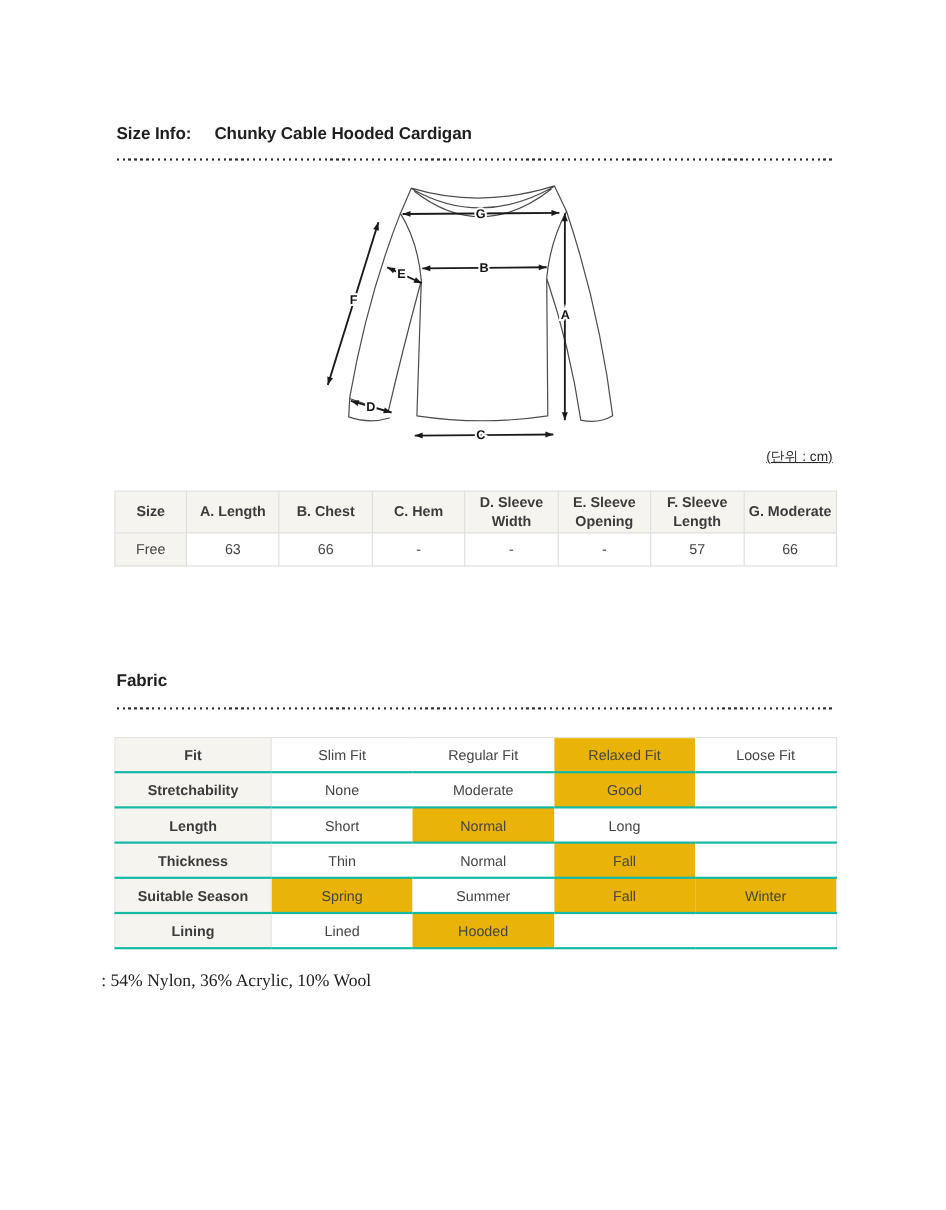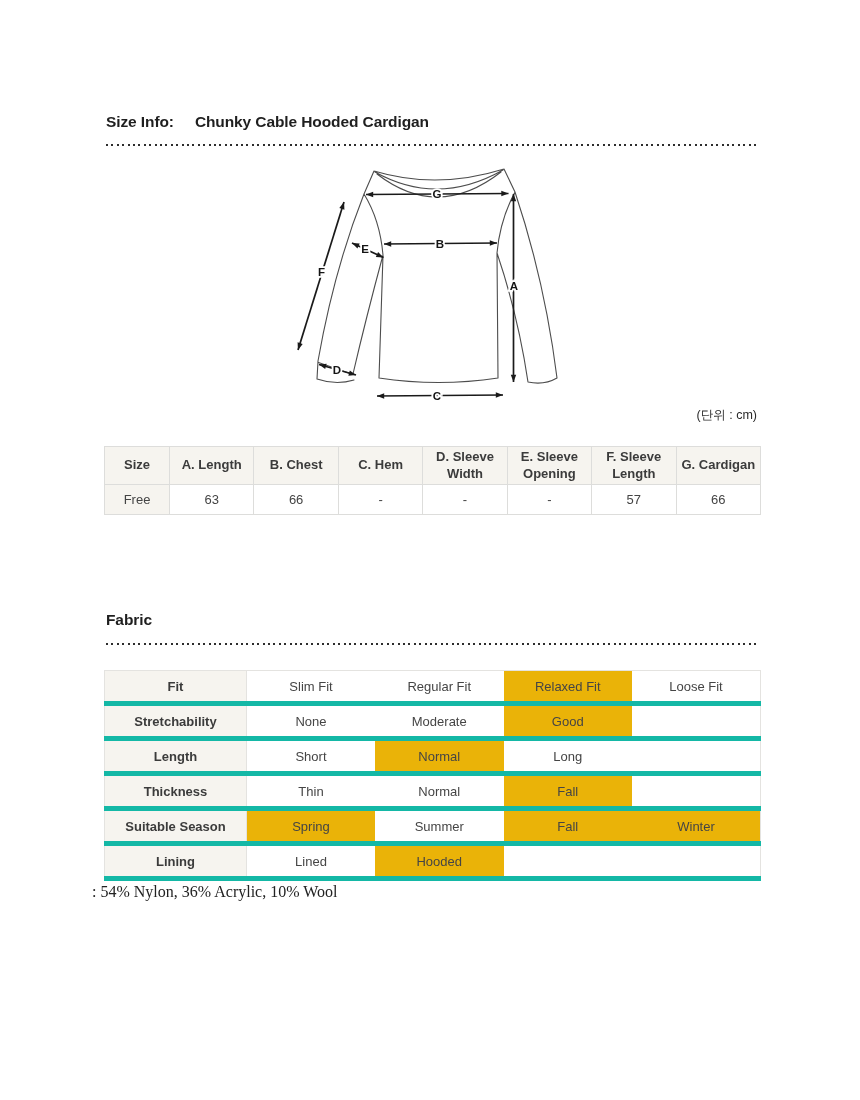--- a/index.html
+++ b/index.html
@@ -5,34 +5,34 @@
   html,body{margin:0;padding:0;background:#ffffff;}
   body{width:860px;height:1100px;position:relative;font-family:"Liberation Sans",sans-serif;color:#3e3e3e;}
   .abs{position:absolute;}
 
   
   .sec-title{font-size:15.5px;font-weight:700;color:#1f1f1f;letter-spacing:-0.1px;}
   .sec-title .product{margin-left:21px;text-align:center;}
   .dotted{height:2px;background-image:repeating-linear-gradient(to right,#2d2d2d 0 2px,transparent 2px 5.4px);}
 
   
-  .unit-note{font-size:12.5px;color:#2a2a2a;}
+  .unit-note{font-size:12.5px;color:#2a2a2a;text-decoration:underline;}
 
   
   table{border-collapse:collapse;table-layout:fixed;}
   .size-table{width:657px;font-size:13px;}
   .size-table th,.size-table td{border:1px solid #dddddb;text-align:center;vertical-align:middle;padding:2px 2px;}
   .size-table th{height:33px;font-weight:600;color:#3b3b3b;background:#f6f4ef;line-height:1.25;}
   .size-table td{height:25px;font-weight:400;color:#444;background:#ffffff;margin-top:34px;}
   .size-table td.rowhead{background:#f6f4ef;}
 
   
   .fabric-table{width:657px;font-size:13px;}
   .fabric-table th,.fabric-table td{height:30px;text-align:center;vertical-align:middle;
-      border-top:1px solid #e4e3e0;border-bottom:5px solid #14b8a6;padding:0;}
+      border-top:1px solid #e4e3e0;border-bottom:2px solid #14b8a6;padding:0;}
   .fabric-table th{width:142px;background:#f6f4ef;font-weight:600;color:#3b3b3b;
       border-left:1px solid #e4e3e0;border-right:1px solid #e4e3e0;}
   .fabric-table td{background:#ffffff;color:#454545;border-left:none;border-right:none;}
   .fabric-table td:last-child{border-right:1px solid #e4e3e0;}
   .fabric-table td.sel{background:#eab308;}
 
   .composition{font-family:Liberation Serif, serif;font-size:16px;color:#222;margin-top:22px;}
 
   
   .garment-svg{overflow:visible;}
@@ -128,21 +128,21 @@
     </colgroup>
   <thead>
       <tr id="size-head-row">
         <th>Size</th>
         <th>A. Length</th>
         <th>B. Chest</th>
         <th>C. Hem</th>
         <th>D. Sleeve Width</th>
         <th>E. Sleeve Opening</th>
         <th>F. Sleeve Length</th>
-        <th>G. Cardigan</th>
+        <th>G. Moderate</th>
       </tr>
     </thead>
   <tbody id="size-body">
       <tr>
         <td class="rowhead">Free</td>
         <td>63</td>
         <td>66</td>
         <td>-</td>
         <td>-</td>
         <td>-</td>

